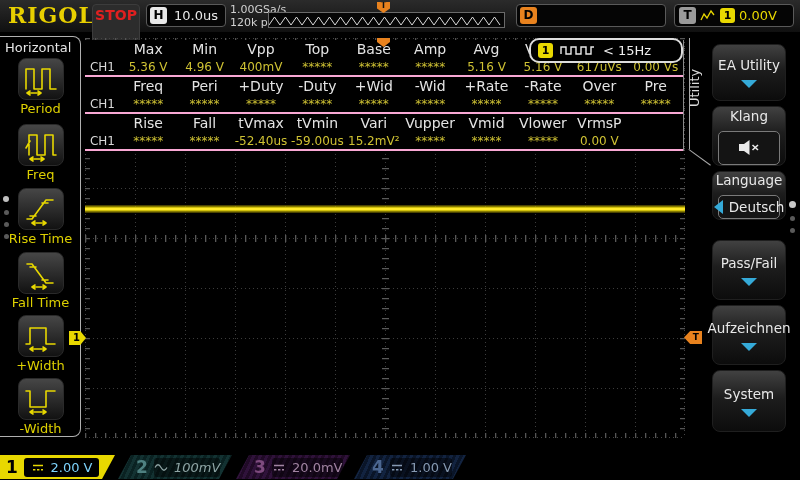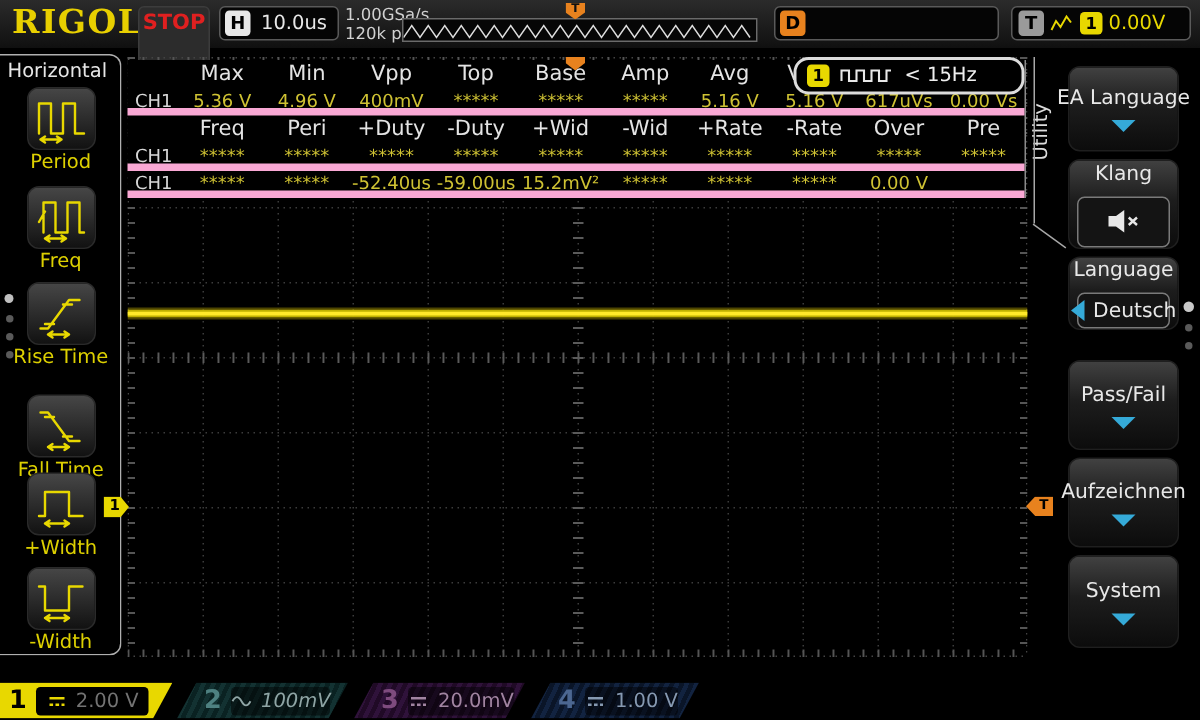--- a/index.html
+++ b/index.html
@@ -49,21 +49,21 @@
 .grat{position:absolute;left:85px;top:38px;width:600px;height:400px}
 .chmark{position:absolute;left:69px;top:331px;width:17px;height:14px;background:#e8d800;clip-path:polygon(0 0,66% 0,100% 50%,66% 100%,0 100%);color:#000;font-size:10px;font-weight:bold;line-height:14px;padding-left:4px;z-index:4}
 .tmark{position:absolute;left:684px;top:331px;width:18px;height:13px;background:#e8821e;clip-path:polygon(34% 0,100% 0,100% 100%,34% 100%,0 50%);color:#000;font-size:9px;font-weight:bold;line-height:13px;text-align:right;padding-right:3px;z-index:4}
 .gtrig{position:absolute;left:377px;top:38px;width:13px;height:9px;background:#e8821e;clip-path:polygon(0 0,100% 0,100% 45%,50% 100%,0 45%);z-index:4}
 
 
 .mtable{position:absolute;left:85px;top:40px;width:599px;background:#000;border-right:1px solid #8a8a8a;z-index:3}
 .mt-row{display:grid;grid-template-columns:35px repeat(10,56.4px)}
 .mt-row span{text-align:center;white-space:nowrap;overflow:visible}
 .mt-h{color:#e4e4e4;font-size:14px;height:19px;line-height:19px}
-.mt-v{color:#cfc233;font-size:12px;height:18px;line-height:17px;border-bottom:5px solid #f9a8d4}
+.mt-v{color:#cfc233;font-size:12px;height:18px;line-height:17px;border-bottom:2px solid #f9a8d4}
 .mt-ch{color:#d8d8d8;font-size:12px}
 .popup{position:absolute;left:529px;top:38px;width:154px;height:25px;background:#000;border:2px solid #dcdcdc;border-radius:10px;display:flex;align-items:center;gap:7px;padding:0 7px;z-index:6}
 .popfreq{color:#eee;font-size:13px}
 
 
 .bbar{position:absolute;left:0;top:455px;width:800px;height:25px;background:#000}
 .bb-badge{position:absolute;top:0;height:24px;display:flex;align-items:center}
 .bb-num{font-weight:bold;font-size:17px;width:24px;text-align:center;flex:none}
 .bb-inner{flex:1;height:19px;border-radius:3px;display:flex;align-items:center;justify-content:center;gap:6px;margin-right:16px}
 .bb-active{background:#e8d800}
@@ -194,20 +194,33 @@
         <span>*****</span>
         <span>*****</span>
         <span>*****</span>
         <span>*****</span>
         <span>*****</span>
         <span>*****</span>
         <span>*****</span>
         <span>*****</span>
         <span>*****</span>
       </div>
+      <div class="mt-row mt-h">
+        <span></span>
+        <span>Rise</span>
+        <span>Fall</span>
+        <span>tVmax</span>
+        <span>tVmin</span>
+        <span>Vari</span>
+        <span>Vupper</span>
+        <span>Vmid</span>
+        <span>Vlower</span>
+        <span>VrmsP</span>
+        <span></span>
+      </div>
       <div class="mt-row mt-v">
         <span class="mt-ch">CH1</span>
         <span>*****</span>
         <span>*****</span>
         <span>-52.40us</span>
         <span>-59.00us</span>
         <span>15.2mV²</span>
         <span>*****</span>
         <span>*****</span>
         <span>*****</span>
@@ -244,21 +257,21 @@
         <div class="lm-label">Freq</div>
       </div>
       <div class="lm-item" style="top: 188px;">
         <div class="lm-box">
           <svg viewBox="0 0 36 34" width="38" height="34">
             <path d="M4 27 H9 L23 8 H30 M7 24 H13 M19 11 H25 M9 31 H23 M9 31 l3 -2 M9 31 l3 2 M23 31 l-3 -2 M23 31 l-3 2" fill="none" stroke="#e8d800" stroke-width="1.6" stroke-linecap="round" stroke-linejoin="round"></path>
           </svg>
         </div>
         <div class="lm-label">Rise Time</div>
       </div>
-      <div class="lm-item" style="top: 252px; margin-top: 11px;">
+      <div class="lm-item" style="top: 252px;">
         <div class="lm-box">
           <svg viewBox="0 0 36 34" width="38" height="34">
             <path d="M4 8 H9 L23 27 H30 M7 11 H13 M19 24 H25 M9 31 H23 M9 31 l3 -2 M9 31 l3 2 M23 31 l-3 -2 M23 31 l-3 2" fill="none" stroke="#e8d800" stroke-width="1.6" stroke-linecap="round" stroke-linejoin="round"></path>
           </svg>
         </div>
         <div class="lm-label">Fall Time</div>
       </div>
       <div class="lm-item" style="top: 315px;">
         <div class="lm-box">
           <svg viewBox="0 0 36 34" width="38" height="34">
@@ -281,21 +294,21 @@
       <div class="dot" style="left: 4px; top: 210px; width: 5px; height: 5px; background: rgb(90, 90, 90);"></div>
       <div class="dot" style="left: 4px; top: 222px; width: 5px; height: 5px; background: rgb(90, 90, 90);"></div>
       <div class="dot" style="left: 4px; top: 234px; width: 5px; height: 5px; background: rgb(90, 90, 90);"></div>
     </div>
 
   <div class="utiltab">Utility</div>
   <div class="rline1"></div>
   <div class="rline2"></div>
   <div id="right-menu-items">
       <div class="rm-btn" style="top: 44px; height: 57px;">
-        <div class="rm-title">EA Language</div>
+        <div class="rm-title">EA Utility</div>
         <div class="rm-arrow"></div>
       </div>
       <div class="rm-btn" style="top: 106px; height: 60px;">
         <div class="rm-title">Klang</div>
         <div class="rm-inner">
           <svg width="22" height="17">
             <polygon points="1,5 6,5 11.5,1 11.5,16 6,12 1,12" fill="#e8e8e8"></polygon>
             <path d="M14.5 6 L20 11 M20 6 L14.5 11" stroke="#e8e8e8" stroke-width="1.6"></path>
           </svg>
         </div>
@@ -328,21 +341,21 @@
 
   <div class="bbar">
     <div id="channel-badges">
         <div class="bb-badge bb-active" style="left: 0px; width: 115px; clip-path: polygon(0px 0px, 100% 0px, calc(100% - 13px) 100%, 0px 100%);">
           <span class="bb-num" style="color: rgb(0, 0, 0);">1</span>
           <span class="bb-inner">
             <svg width="14" height="9">
               <path d="M2 2.5 H12" stroke="#e8d800" stroke-width="1.6"></path>
               <path d="M2 6.8 H12" stroke="#e8d800" stroke-width="1.6" stroke-dasharray="2.4 1.6"></path>
             </svg>
-            <span class="bb-scale" style="color: #737373;">2.00 V</span>
+            <span class="bb-scale" style="color: #7dd3fc;">2.00 V</span>
           </span>
         </div>
         <div class="bb-badge bb-dim ch2s" style="left: 118px; width: 114px; clip-path: polygon(13px 0px, 100% 0px, calc(100% - 13px) 100%, 0px 100%); padding-left: 12px;">
           <span class="bb-num" style="color: rgb(78, 129, 129);">2</span>
           <span class="bb-inner">
             <svg width="14" height="9">
               <path d="M1 4.5 Q4 -1 7 4.5 T13 4.5" fill="none" stroke="#8fa5a5" stroke-width="1.3"></path>
             </svg>
             <span class="bb-scale" style="color: rgb(143, 165, 165); font-style: italic;">100mV</span>
           </span>

